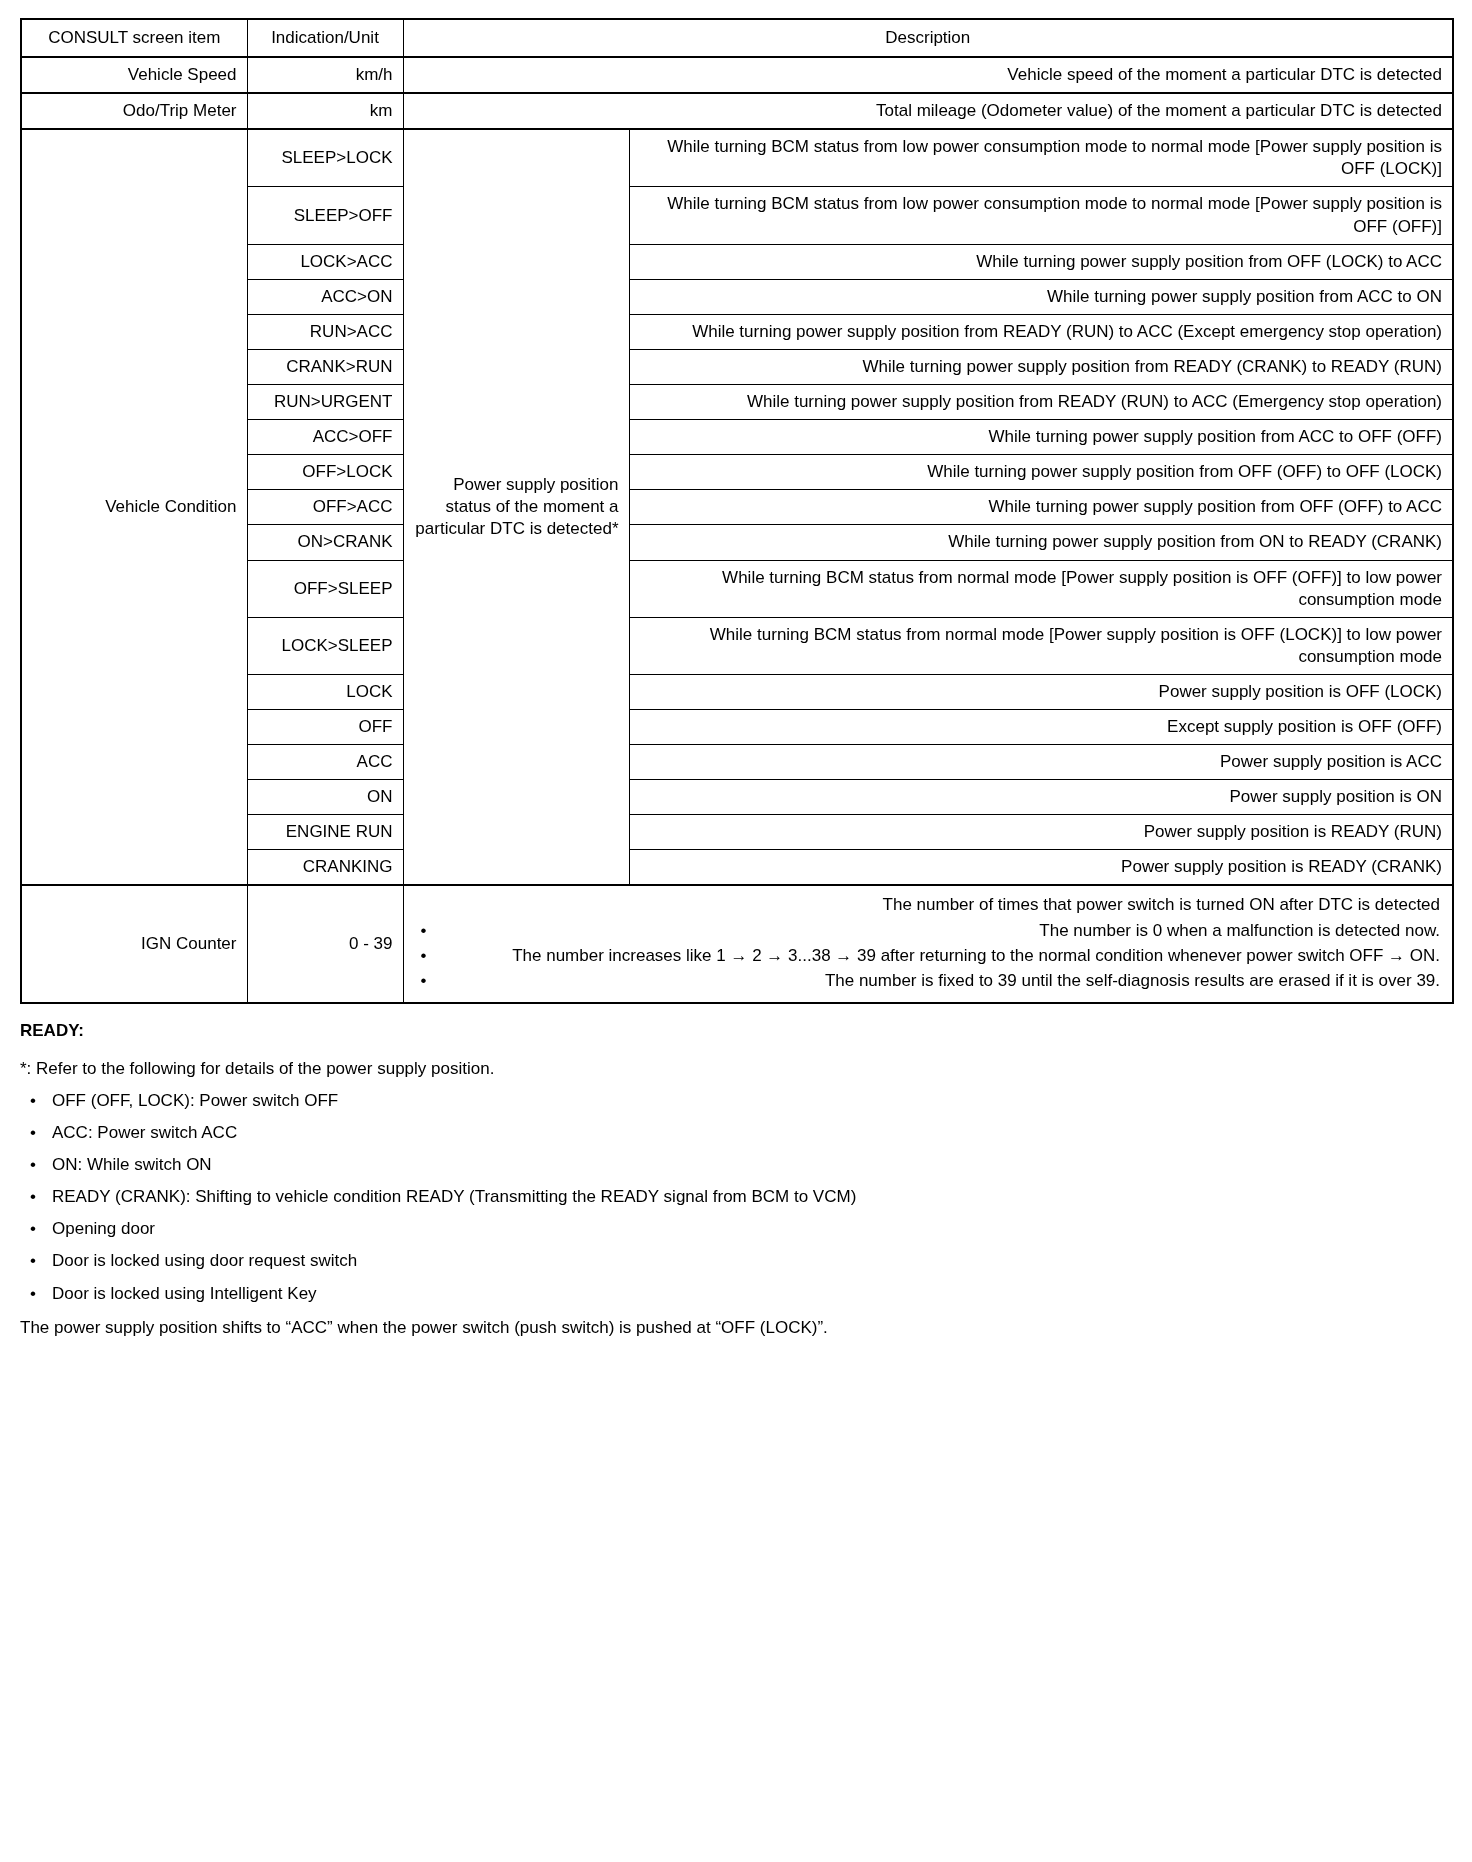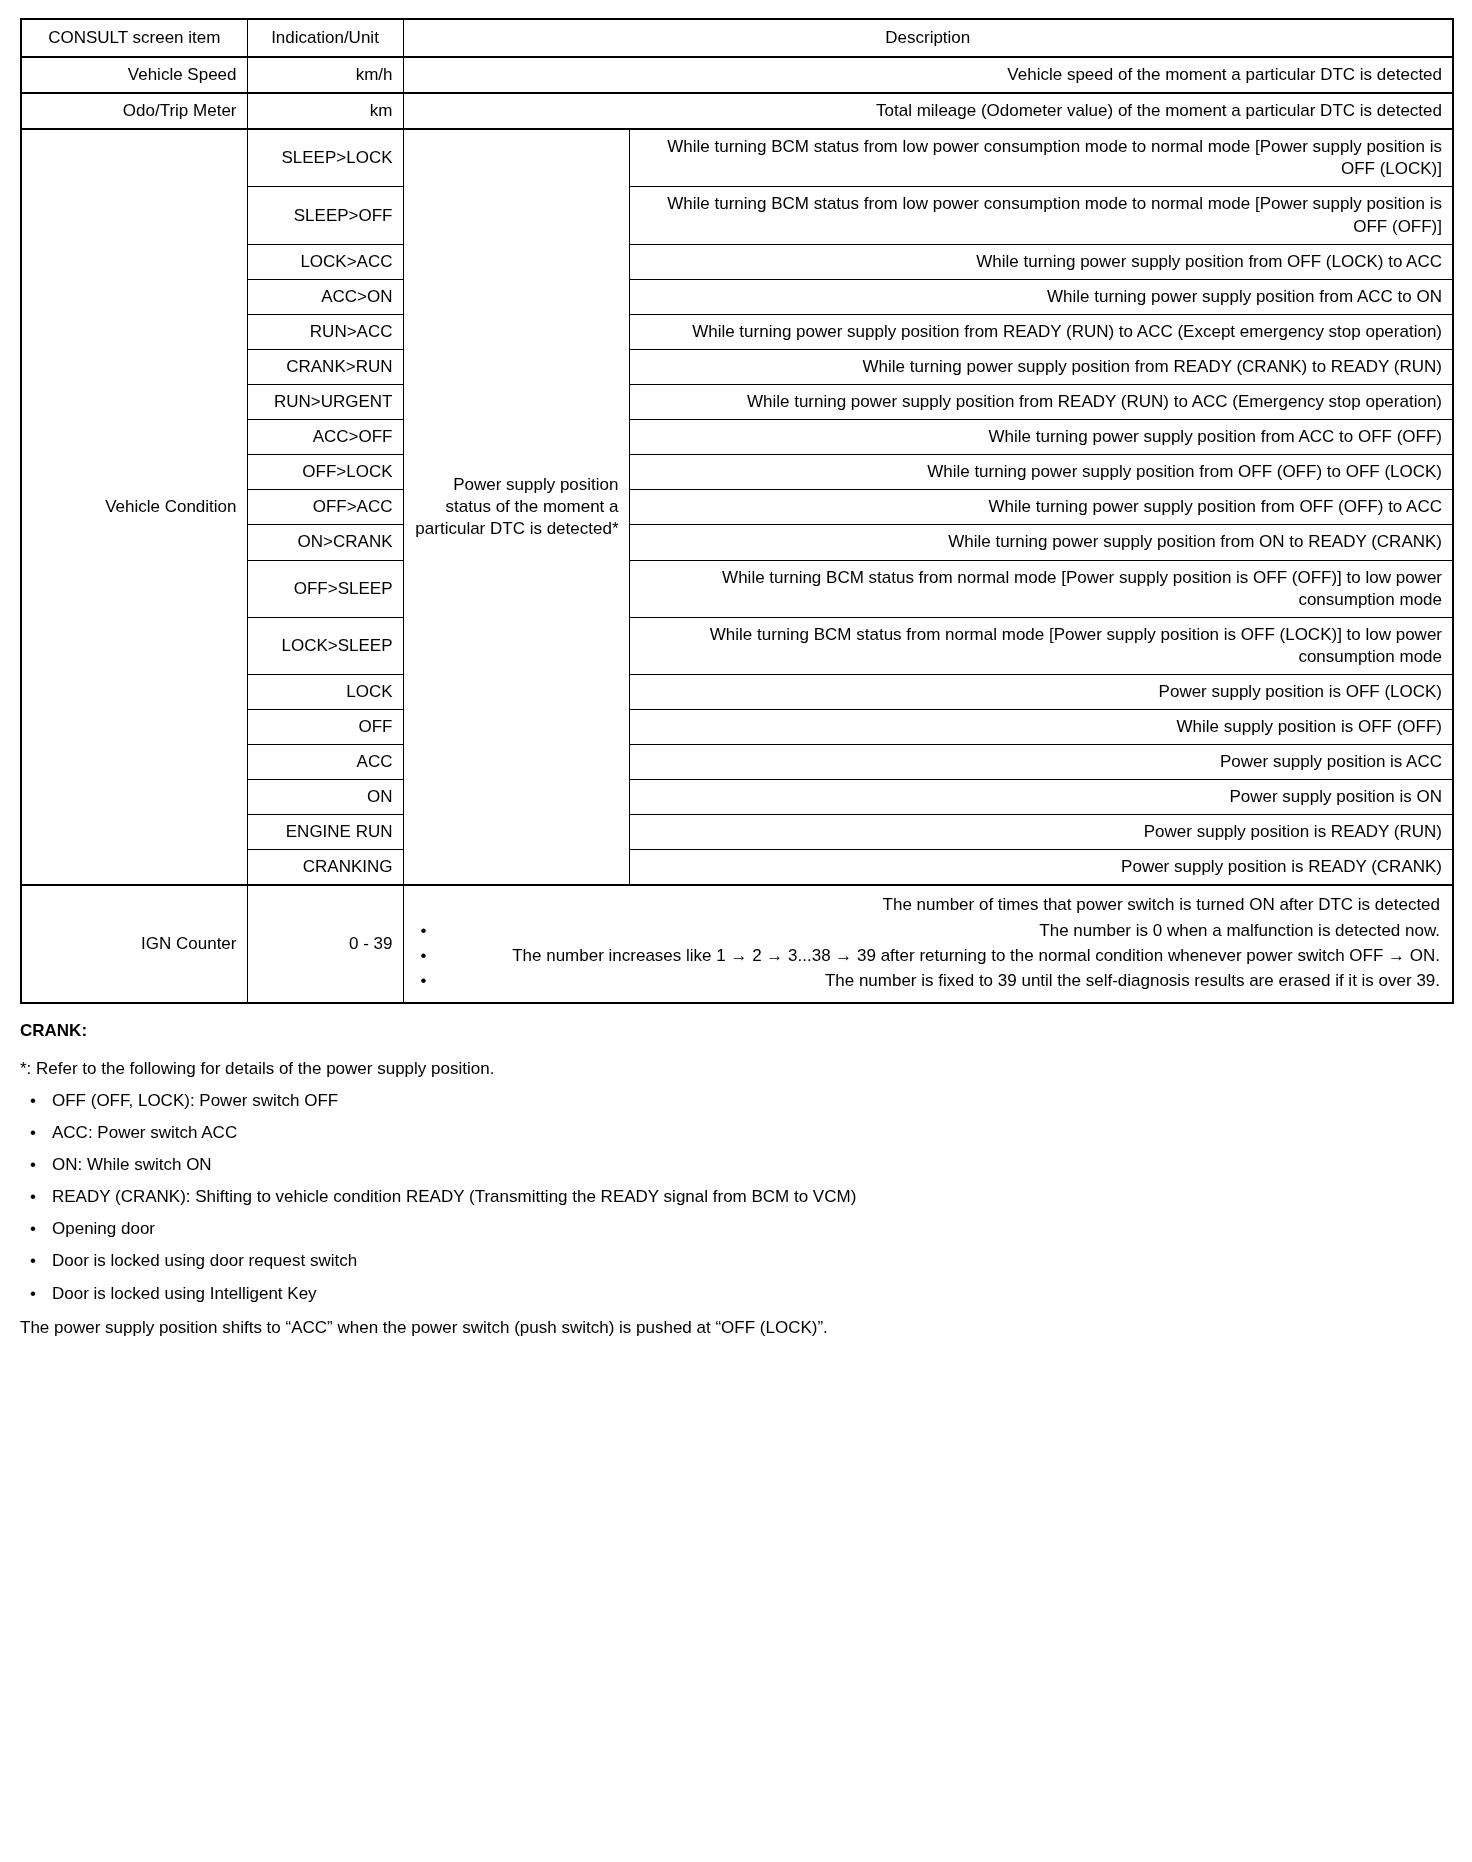--- a/index.html
+++ b/index.html
@@ -163,21 +163,21 @@
     <tr>
       <td>LOCK&gt;SLEEP</td>
       <td class="desc-cell">While turning BCM status from normal mode [Power supply position is OFF (LOCK)] to low power consumption mode</td>
     </tr>
     <tr>
       <td>LOCK</td>
       <td class="desc-cell">Power supply position is OFF (LOCK)</td>
     </tr>
     <tr>
       <td>OFF</td>
-      <td class="desc-cell">While supply position is OFF (OFF)</td>
+      <td class="desc-cell">Except supply position is OFF (OFF)</td>
     </tr>
     <tr>
       <td>ACC</td>
       <td class="desc-cell">Power supply position is ACC</td>
     </tr>
     <tr>
       <td>ON</td>
       <td class="desc-cell">Power supply position is ON</td>
     </tr>
     <tr>
@@ -196,21 +196,21 @@
         <div>The number of times that power switch is turned ON after DTC is detected</div>
         <div class="bullet-item"><span>The number is 0 when a malfunction is detected now.</span></div>
         <div class="bullet-item"><span>The number increases like 1 → 2 → 3...38 → 39 after returning to the normal condition whenever power switch OFF → ON.</span></div>
         <div class="bullet-item"><span>The number is fixed to 39 until the self-diagnosis results are erased if it is over 39.</span></div>
       </td>
     </tr>
   </tbody>
 </table>
 
 <div class="note-section">
-  <div class="note-label">CRANK:</div>
+  <div class="note-label">READY:</div>
   <div class="note-intro">*: Refer to the following for details of the power supply position.</div>
 
   <div class="bullet-item"><span>OFF (OFF, LOCK): Power switch OFF</span></div>
   <div class="bullet-item"><span>ACC: Power switch ACC</span></div>
   <div class="bullet-item"><span>ON: While switch ON</span></div>
   <div class="bullet-item"><span>READY (CRANK): Shifting to vehicle condition READY (Transmitting the READY signal from BCM to VCM)</span></div>
 
 
   <div class="bullet-item"><span>Opening door</span></div>
   <div class="bullet-item"><span>Door is locked using door request switch</span></div>

